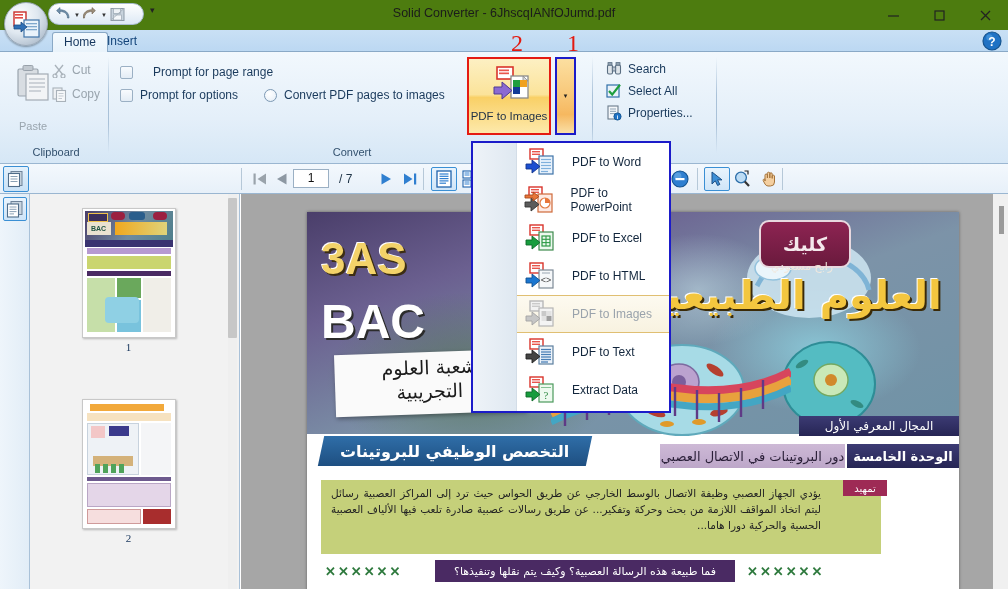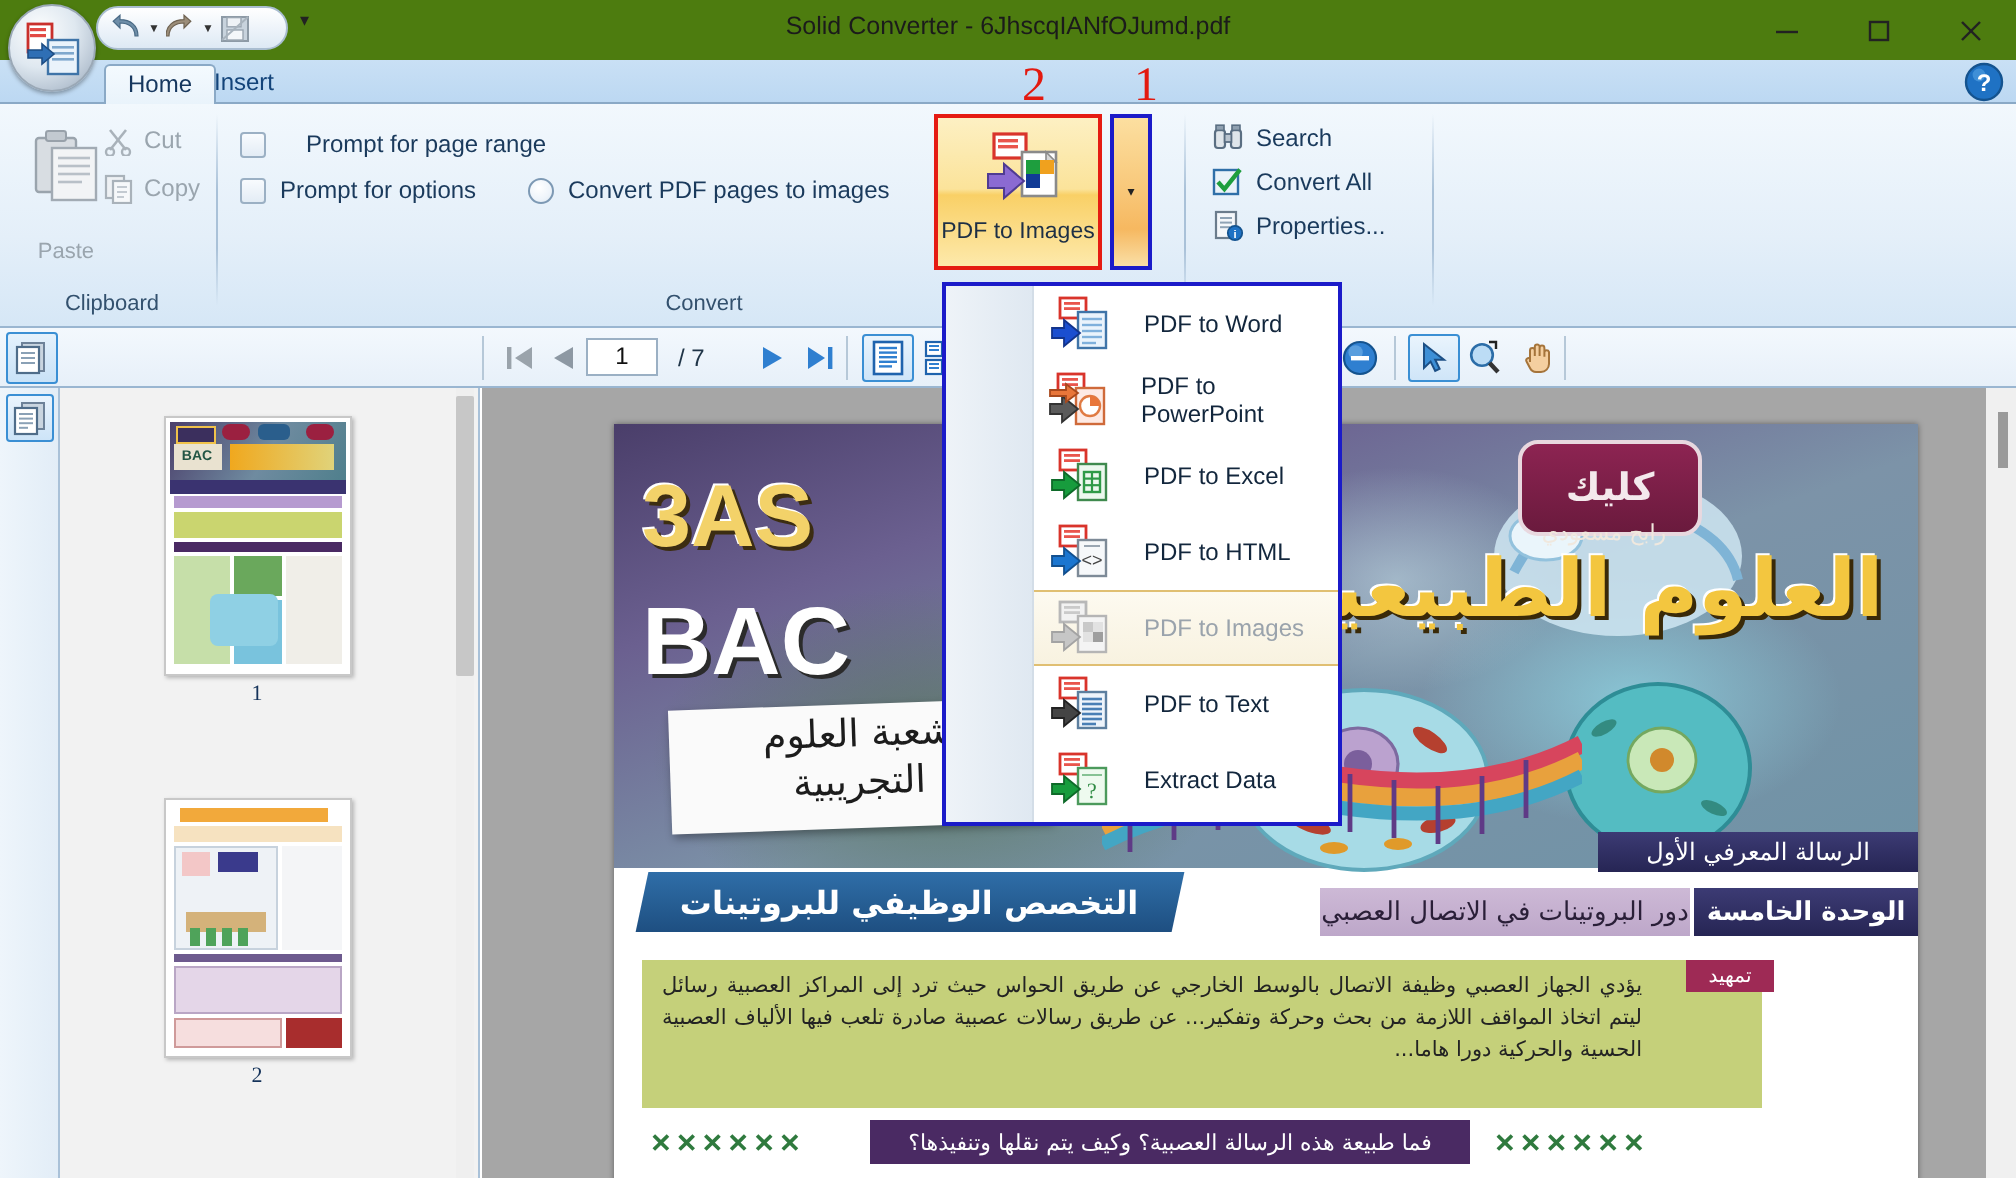--- a/index.html
+++ b/index.html
@@ -409,21 +409,21 @@
             <rect x="2" y="1.6" width="4" height="2.6" fill="#8fa0b0" stroke="#5a6e82" stroke-width=".8"></rect>
             <rect x="10" y="1.6" width="4" height="2.6" fill="#8fa0b0" stroke="#5a6e82" stroke-width=".8"></rect>
           </svg>
           <span>Search</span>
         </div>
         <div class="tool-row" style="left:10px; top:28px;">
           <svg width="16" height="16" viewBox="0 0 16 16">
             <rect x="1" y="2" width="12" height="12" fill="#eaf2f9" stroke="#2f6fa8" stroke-width="1.2"></rect>
             <path d="M3 8 l3.2 3.6 L14 1.8" fill="none" stroke="#1e9e3e" stroke-width="2.2"></path>
           </svg>
-          <span>Convert All</span>
+          <span>Select All</span>
         </div>
         <div class="tool-row" style="left:10px; top:50px;">
           <svg width="16" height="16" viewBox="0 0 16 16">
             <rect x="2" y="1" width="10" height="13" fill="#f4f7fa" stroke="#6b7c8c" stroke-width="1.1"></rect>
             <line x1="4" y1="4" x2="10" y2="4" stroke="#8fa3b5" stroke-width="1"></line>
             <line x1="4" y1="6.3" x2="10" y2="6.3" stroke="#8fa3b5" stroke-width="1"></line>
             <line x1="4" y1="8.6" x2="9" y2="8.6" stroke="#8fa3b5" stroke-width="1"></line>
             <circle cx="11.5" cy="11.5" r="3.6" fill="#1f72c4" stroke="#14538f" stroke-width=".9"></circle>
             <text x="11.5" y="14" font-size="5.6" fill="#fff" text-anchor="middle" font-family="Liberation Sans, sans-serif" font-weight="bold">i</text>
           </svg>
@@ -670,21 +670,21 @@
       </div>
 
       <div style="position:absolute;left:452px;top:8px;width:92px;height:48px;border-radius:10px;background:linear-gradient(to bottom,#8d2452,#6a1a3d);border:2px solid #e8d8df;display:flex;align-items:center;justify-content:center;">
         <span class="arabic" style="color:#f4e9ec;font-size:19px;font-weight:bold;">كليك</span>
       </div>
 
       <div class="arabic" style="position:absolute;left:400px;top:48px;width:190px;text-align:center;font-size:11px;color:#f0e8de;">رابح   مسعودي</div>
 
       <div class="arabic bigtext" style="left:330px;top:60px;width:310px;text-align:center;font-size:40px;color:#f3c63f;text-shadow:2px 2px 0 #3a2a08,-1px -1px 0 #fff;">العلوم الطبيعية</div>
 
-      <div class="ribbon-navy arabic" style="position:absolute;right:0;top:204px;width:160px;height:20px;display:flex;align-items:center;justify-content:center;font-size:12px;">الرسالة المعرفي الأول</div>
+      <div class="ribbon-navy arabic" style="position:absolute;right:0;top:204px;width:160px;height:20px;display:flex;align-items:center;justify-content:center;font-size:12px;">المجال المعرفي الأول</div>
 
       <div class="ribbon-navy arabic" style="position:absolute;right:0;top:232px;width:112px;height:24px;display:flex;align-items:center;justify-content:center;font-size:13px;font-weight:bold;">الوحدة الخامسة</div>
       <div class="ribbon-lilac arabic" style="position:absolute;right:114px;top:232px;width:185px;height:24px;display:flex;align-items:center;justify-content:center;font-size:13px;">دور البروتينات في الاتصال العصبي</div>
 
       <div class="ribbon-blue arabic" style="position:absolute;left:14px;top:224px;width:268px;height:30px;display:flex;align-items:center;justify-content:center;font-size:16px;font-weight:bold;transform:skewX(-12deg);">
         <span style="transform:skewX(12deg);">التخصص الوظيفي للبروتينات</span>
       </div>
 
       <div class="panel-olive" style="position:absolute;left:14px;top:268px;width:560px;height:74px;">
         <div class="arabic" style="padding:6px 60px 6px 10px;font-size:10.5px;line-height:1.5;color:#232323;text-align:justify;">يؤدي الجهاز العصبي وظيفة الاتصال بالوسط الخارجي عن طريق الحواس حيث ترد إلى المراكز العصبية رسائل ليتم اتخاذ المواقف اللازمة من بحث وحركة وتفكير... عن طريق رسالات عصبية صادرة تلعب فيها الألياف العصبية الحسية والحركية دورا هاما...</div>

